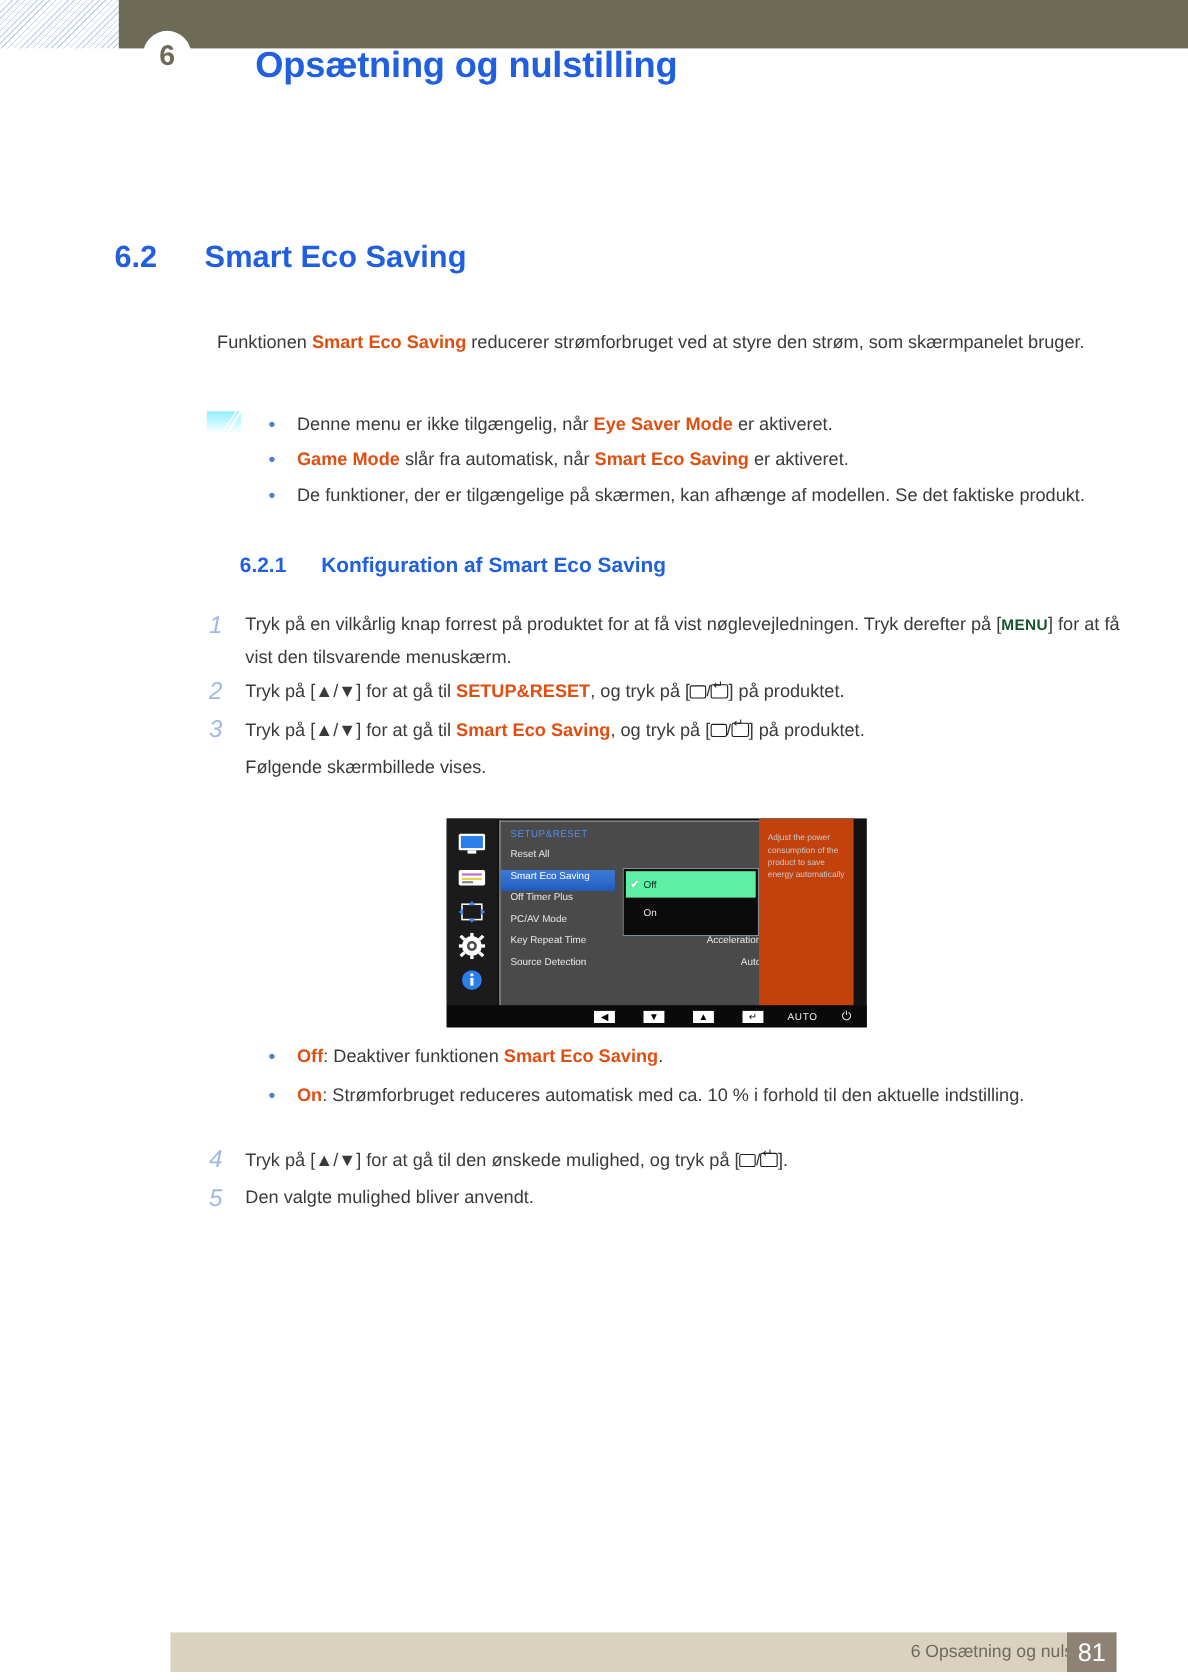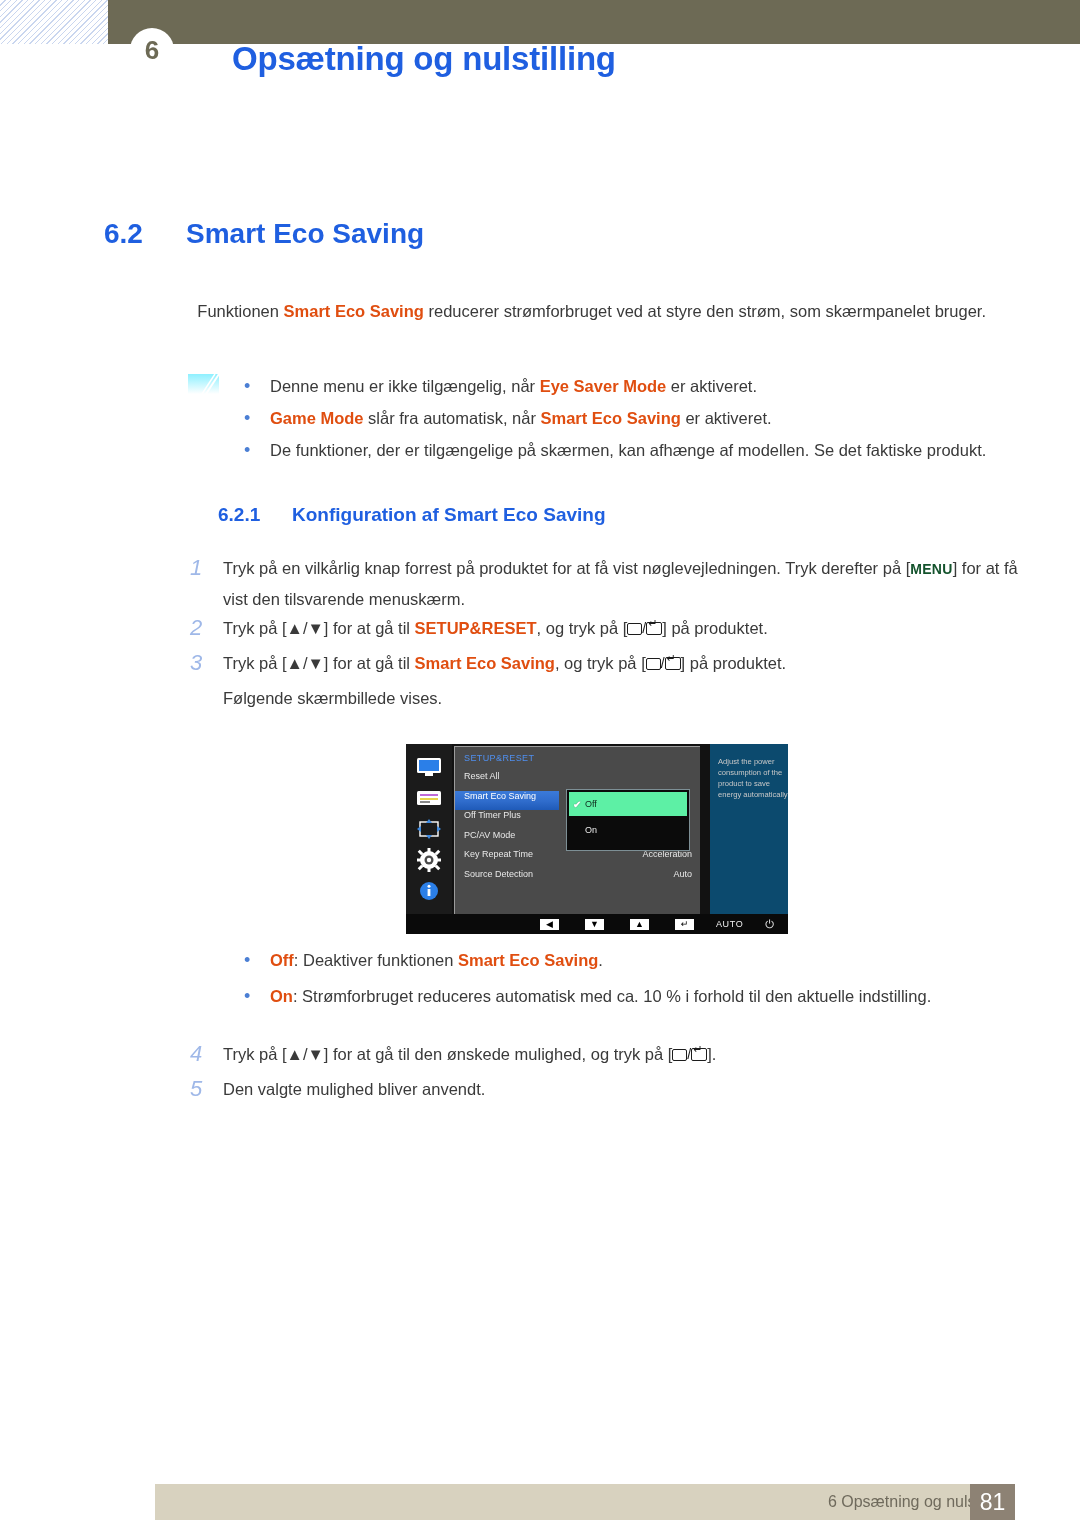--- a/index.html
+++ b/index.html
@@ -269,23 +269,23 @@
   .osd-check {
     display: inline-block;
     width: 12px;
     color: #ffffff;
     font-size: 10px;
     font-weight: bold;
     text-shadow: 0 0 1px #2a6b4b;
   }
   .osd-help {
     position: absolute;
-    left: 304px; top: 0;
+    left: 284px; top: 0;
     width: 86px; height: 170px;
-    background: #0c4a6e;
+    background: #c2410c;
     color: #c8c8c8;
     font-size: 7.6px;
     line-height: 11px;
     padding: 12px 6px 0 8px;
     box-sizing: border-box;
   }
   .osd-bottom {
     position: absolute;
     left: 0; bottom: 0;
     width: 382px; height: 20px;

